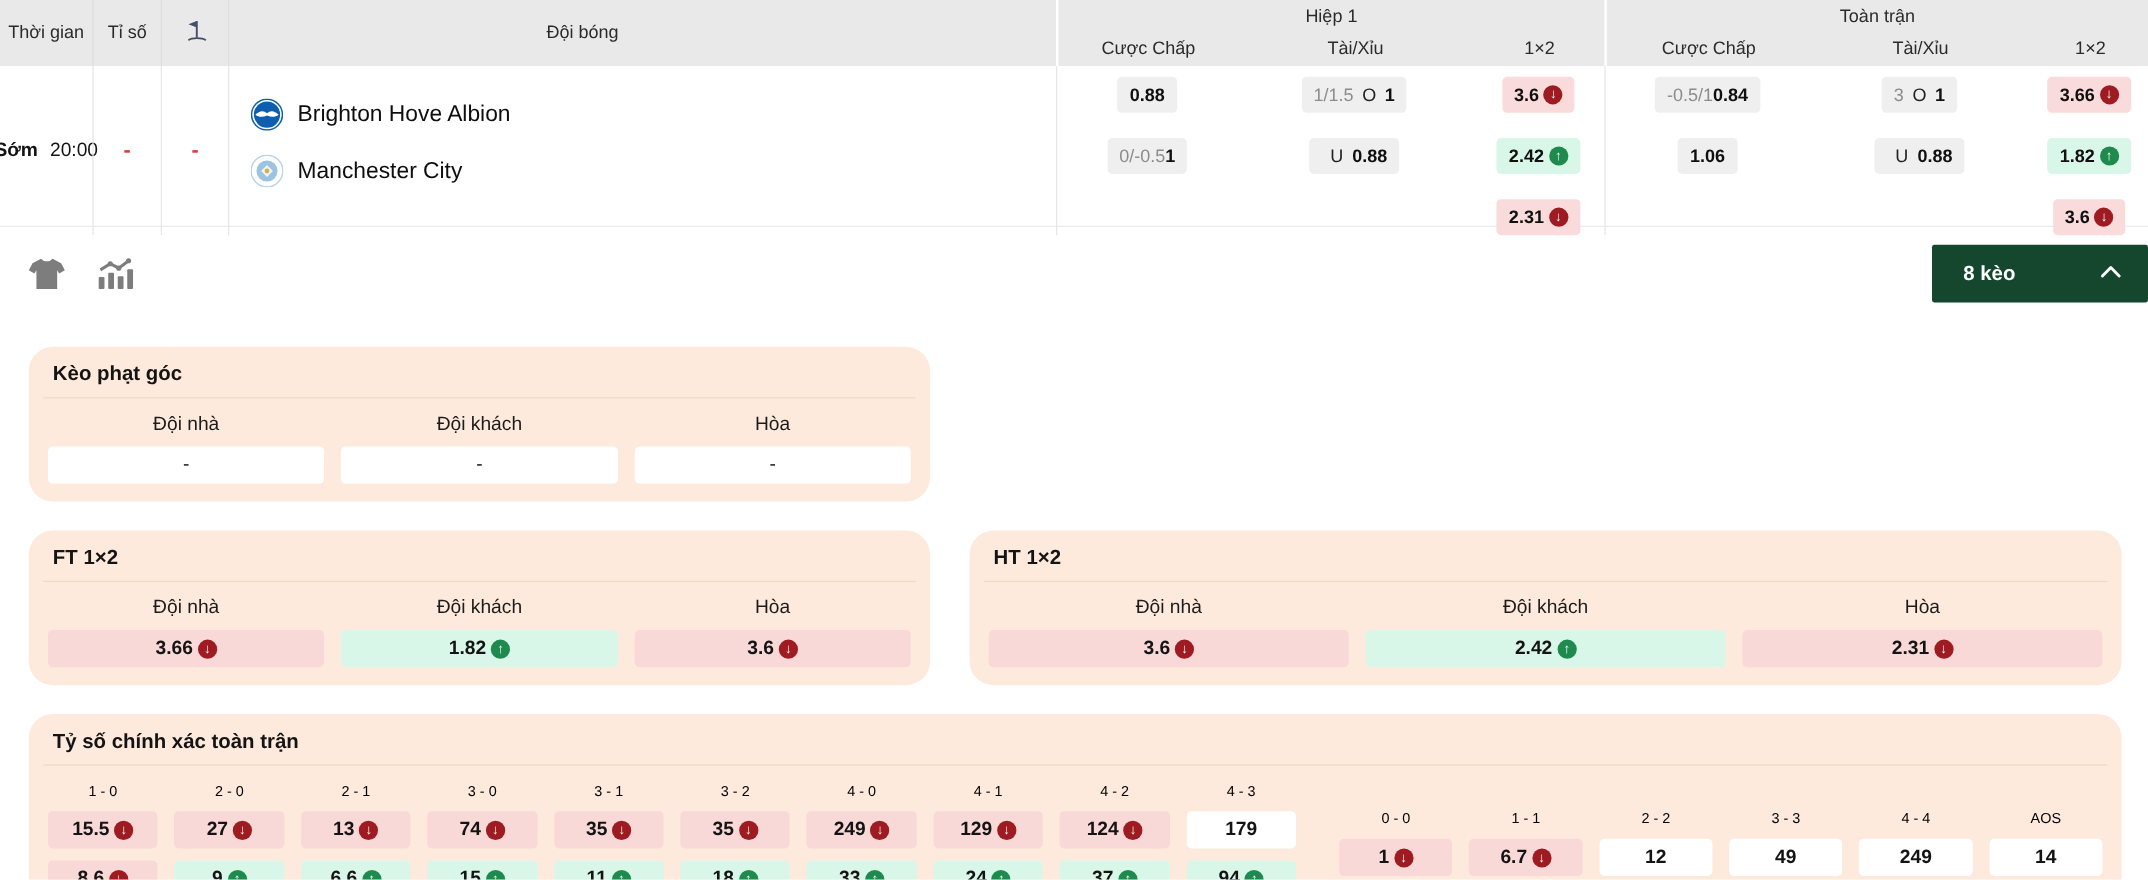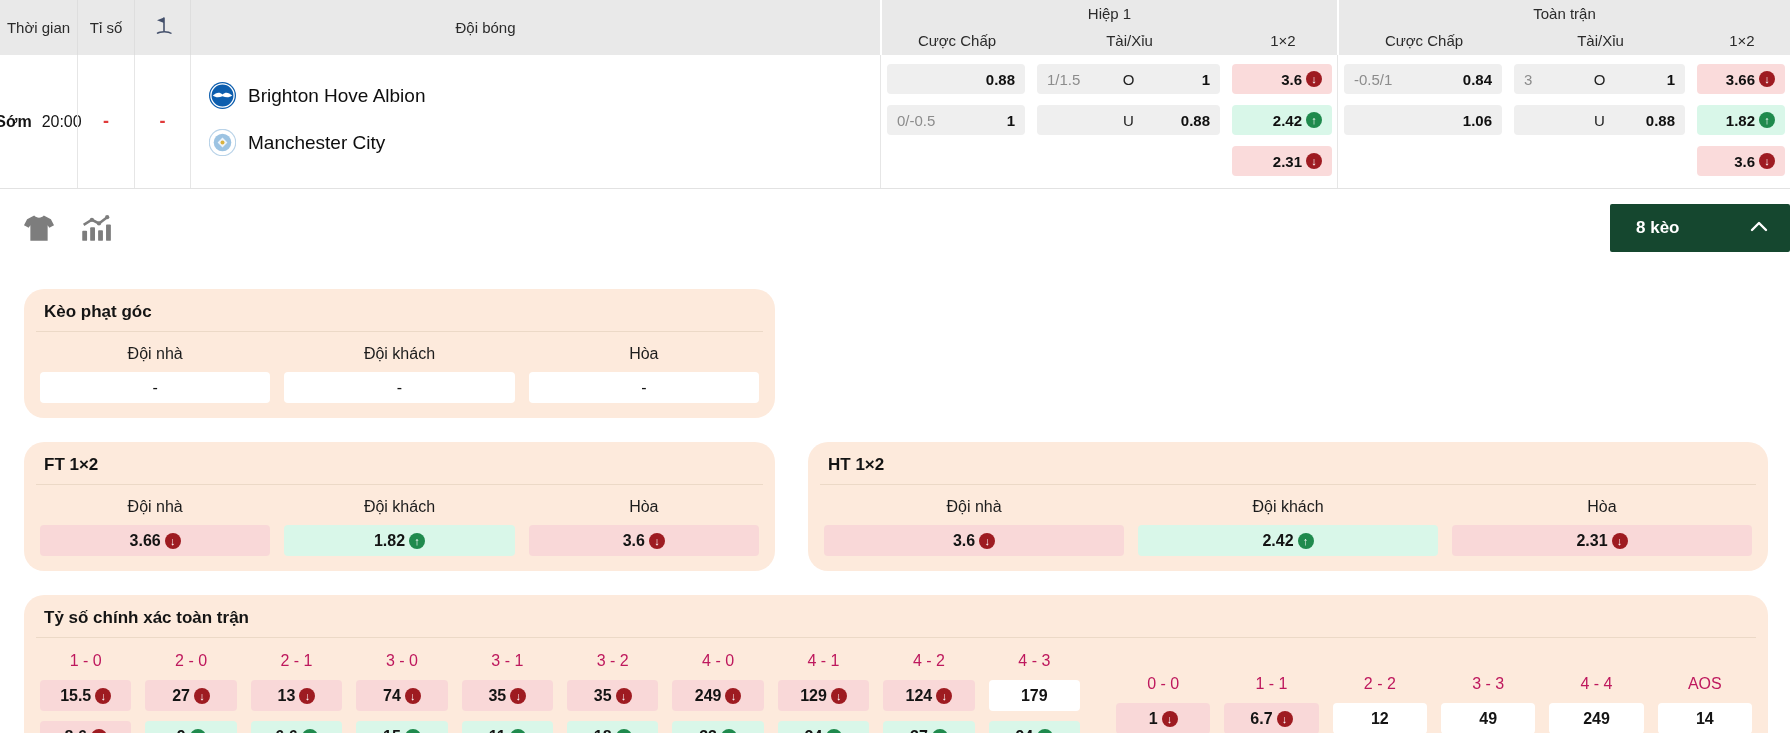--- a/index.html
+++ b/index.html
@@ -27,21 +27,21 @@
   .bcell + .bcell { border-left:1px solid #e6e6e6; }
   .time-cell { display:flex; flex-direction:row; align-items:center; justify-content:center; gap:10px; }
   .time-label { font-weight:700; font-size:16px; }
   .time-value { font-size:16px; }
   .dash-cell { display:flex; align-items:center; justify-content:center; color:#e03a3a; font-weight:700; font-size:18px; }
   .teams-cell { display:flex; flex-direction:column; padding:27px 0 0 18px; gap:20px; }
   .team { display:flex; align-items:center; gap:12px; font-size:19px; color:#0e0e0e; cursor:pointer; }
   .badge { width:27px; height:27px; flex:none; }
 
   .odds-group { display:grid; }
-  .odds-col { display:flex; flex-direction:column; gap:11px; padding:9px 6px 0; }
+  .odds-col { display:flex; flex-direction:column; gap:21px; padding:9px 6px 0;align-items:center; }
   .obox { height:30px; border-radius:4px; background:#efefef; display:flex; align-items:center;
           padding:0 10px; font-size:15px; cursor:pointer; }
   .obox .line { color:#8c8c8c; }
   .obox .val { font-weight:700; color:#101010; }
   .obox.hc { justify-content:space-between; }
   .obox.hc .val { margin-left:auto; }
   .obox.ou .line { flex:1; text-align:left; }
   .obox.ou .side { width:26px; text-align:center; color:#222; }
   .obox.ou .val { flex:1; text-align:right; }
   .obox.x12 { justify-content:flex-end; }
@@ -80,21 +80,21 @@
 
   .card1 { width:751px; margin-top:14px; }
   .cards-row { display:flex; gap:33px; margin-top:24px; }
   .card.ftcard { width:751px; flex:none; }
   .card.htcard { flex:1; }
   .card.cscard { margin-top:24px; height:185px; }
 
   .cs-body { display:flex; padding:0 6px; }
   .cs-left { display:grid; grid-template-columns:repeat(10,1fr); gap:14px; width:1040px; }
   .cs-col { display:flex; flex-direction:column; gap:10px; }
-  .cs-label { text-align:center; font-size:16px; color:#be185d; padding-top:6px; }
+  .cs-label { text-align:center; font-size:12px; color:#000000; padding-top:6px; }
   .cs-right { display:grid; grid-template-columns:repeat(6,1fr); gap:14px; flex:1; margin-left:36px;
               padding-top:23px; align-content:start; }
 </style>
 </head>
 <body>
 
 <div class="match-table">
   <div class="mt-head">
     <div class="hcell">Thời gian</div>
     <div class="hcell">Tỉ số</div>

